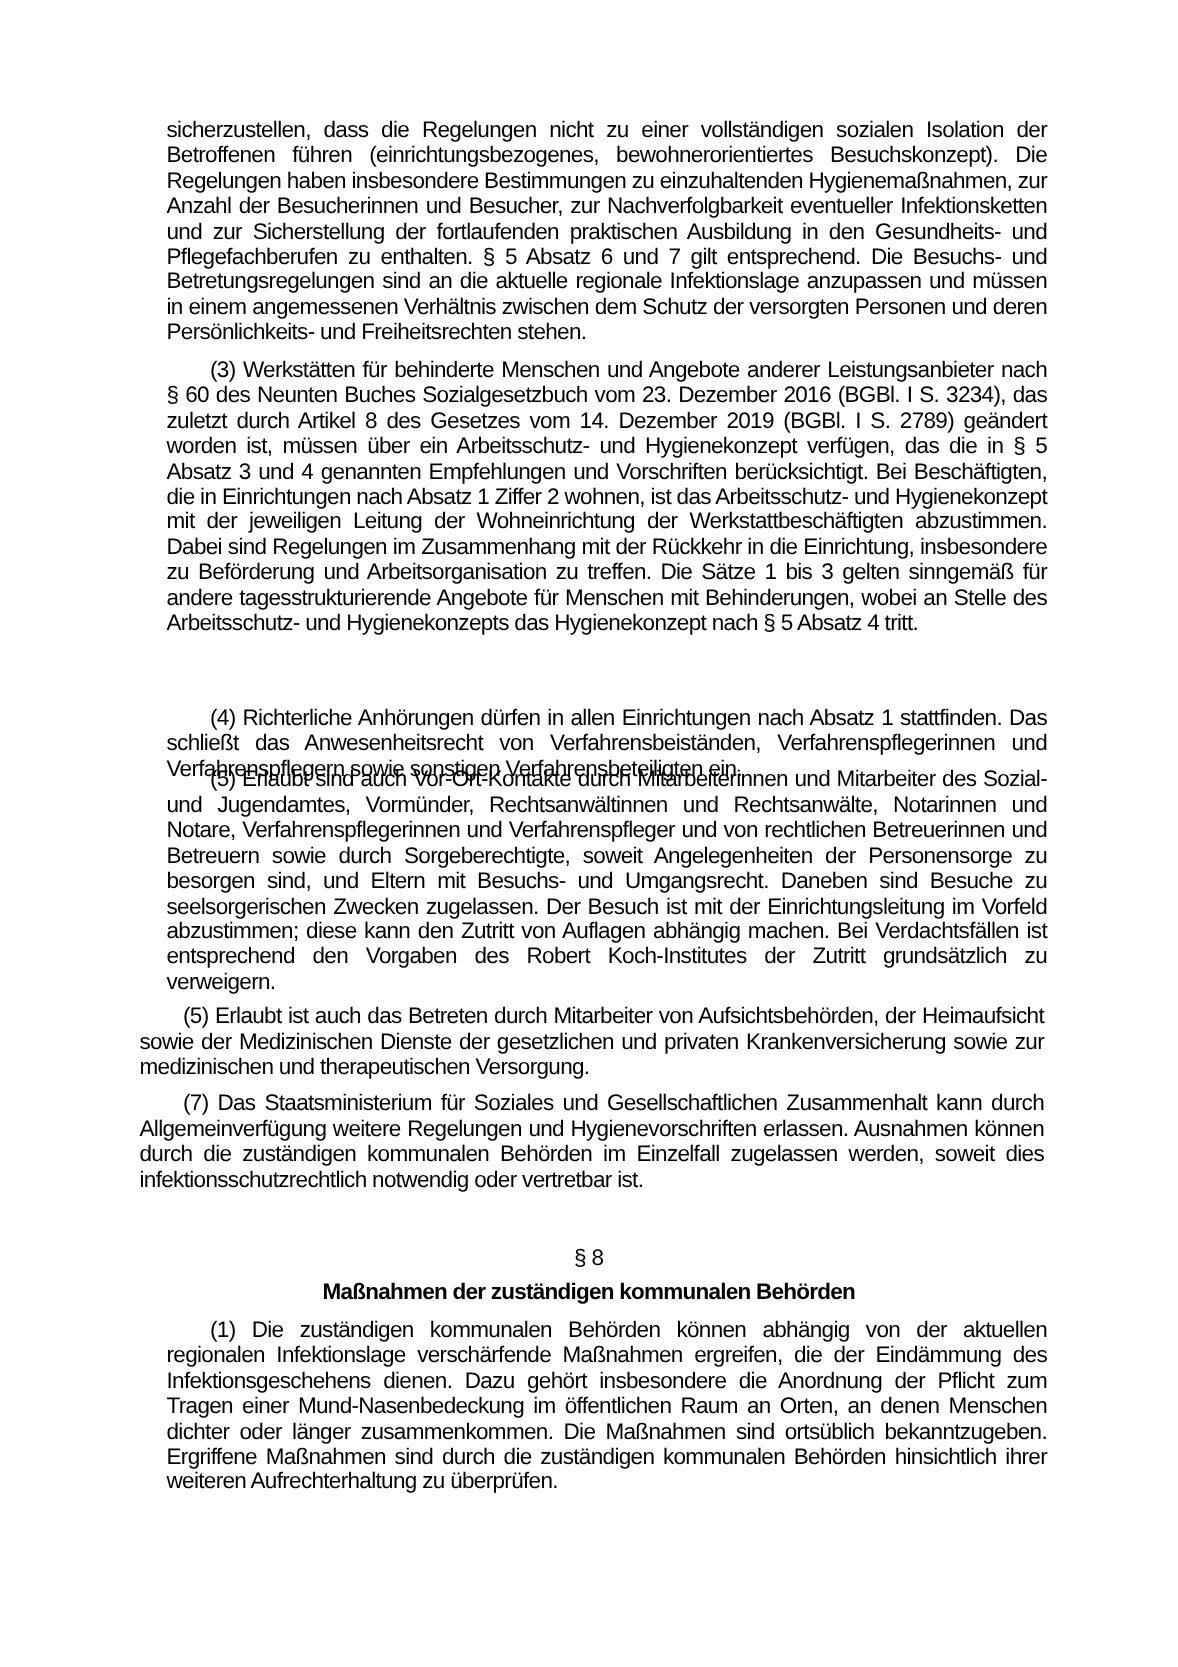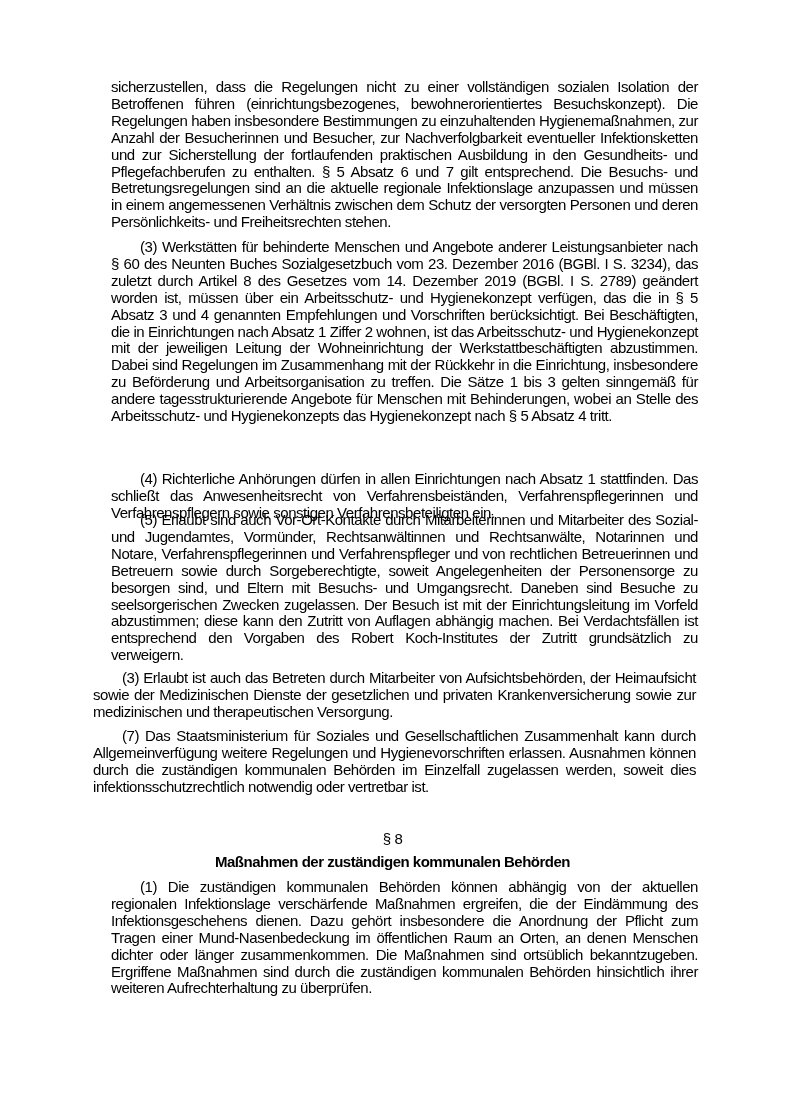--- a/index.html
+++ b/index.html
@@ -19,20 +19,20 @@
   .bold { font-weight:bold; letter-spacing:-0.5px; }
 </style>
 </head>
 <body>
 
 <div class="page">
   <p class="p wide" style="top:79px;">sicherzustellen, dass die Regelungen nicht zu einer vollständigen sozialen Isolation der Betroffenen führen (einrichtungsbezogenes, bewohnerorientiertes Besuchskonzept). Die Regelungen haben insbesondere Bestimmungen zu einzuhaltenden Hygienemaßnahmen, zur Anzahl der Besucherinnen und Besucher, zur Nachverfolgbarkeit eventueller Infektionsketten und zur Sicherstellung der fortlaufenden praktischen Ausbildung in den Gesundheits- und Pflegefachberufen zu enthalten. § 5 Absatz 6 und 7 gilt entsprechend. Die Besuchs- und Betretungsregelungen sind an die aktuelle regionale Infektionslage anzupassen und müssen in einem angemessenen Verhältnis zwischen dem Schutz der versorgten Personen und deren Persönlichkeits- und Freiheitsrechten stehen.</p>
   <p class="p wide indent" style="top:239px;">(3) Werkstätten für behinderte Menschen und Angebote anderer Leistungsanbieter nach § 60 des Neunten Buches Sozialgesetzbuch vom 23. Dezember 2016 (BGBl. I S. 3234), das zuletzt durch Artikel 8 des Gesetzes vom 14. Dezember 2019 (BGBl. I S. 2789) geändert worden ist, müssen über ein Arbeitsschutz- und Hygienekonzept verfügen, das die in § 5 Absatz 3 und 4 genannten Empfehlungen und Vorschriften berücksichtigt. Bei Beschäftigten, die in Einrichtungen nach Absatz 1 Ziffer 2 wohnen, ist das Arbeitsschutz- und Hygienekonzept mit der jeweiligen Leitung der Wohneinrichtung der Werkstattbeschäftigten abzustimmen. Dabei sind Regelungen im Zusammenhang mit der Rückkehr in die Einrichtung, insbesondere zu Beförderung und Arbeitsorganisation zu treffen. Die Sätze 1 bis 3 gelten sinngemäß für andere tagesstrukturierende Angebote für Menschen mit Behinderungen, wobei an Stelle des Arbeitsschutz- und Hygienekonzepts das Hygienekonzept nach § 5 Absatz 4 tritt.</p>
   <p class="p wide indent" style="top:471px;">(4)  Richterliche Anhörungen dürfen in allen Einrichtungen nach Absatz 1 stattfinden. Das schließt das Anwesenheitsrecht von Verfahrensbeiständen, Verfahrenspflegerinnen und Verfahrenspflegern sowie sonstigen Verfahrensbeteiligten ein.</p>
   <p class="p wide indent" style="top:512px;">(5)  Erlaubt sind auch Vor-Ort-Kontakte durch Mitarbeiterinnen und Mitarbeiter des Sozial- und Jugendamtes, Vormünder, Rechtsanwältinnen und Rechtsanwälte, Notarinnen und Notare, Verfahrenspflegerinnen und Verfahrenspfleger und von rechtlichen Betreuerinnen und Betreuern sowie durch Sorgeberechtigte, soweit Angelegenheiten der Personensorge zu besorgen sind, und Eltern mit Besuchs- und Umgangsrecht. Daneben sind Besuche zu seelsorgerischen Zwecken zugelassen. Der Besuch ist mit der Einrichtungsleitung im Vorfeld abzustimmen; diese kann den Zutritt von Auflagen abhängig machen. Bei Verdachtsfällen ist entsprechend den Vorgaben des Robert Koch-Institutes der Zutritt grundsätzlich zu verweigern.</p>
-  <p class="p wide2 indent" style="top:670px;">(3) Erlaubt ist auch das Betreten durch Mitarbeiter von Aufsichtsbehörden, der Heimaufsicht sowie der Medizinischen Dienste der gesetzlichen und privaten Krankenversicherung sowie zur medizinischen und therapeutischen Versorgung.</p>
+  <p class="p wide2 indent" style="top:670px;">(5) Erlaubt ist auch das Betreten durch Mitarbeiter von Aufsichtsbehörden, der Heimaufsicht sowie der Medizinischen Dienste der gesetzlichen und privaten Krankenversicherung sowie zur medizinischen und therapeutischen Versorgung.</p>
   <p class="p wide2 indent" style="top:728px;">(7) Das Staatsministerium für Soziales und Gesellschaftlichen Zusammenhalt kann durch Allgemeinverfügung weitere Regelungen und Hygienevorschriften erlassen. Ausnahmen können durch die zuständigen kommunalen Behörden im Einzelfall zugelassen werden, soweit dies infektionsschutzrechtlich notwendig oder vertretbar ist.</p>
 
   <div class="center" style="top:830px;">§ 8</div>
   <div class="center bold" style="top:853px;">Maßnahmen der zuständigen kommunalen Behörden</div>
 
   <p class="p wide indent" style="top:879px;">(1) Die zuständigen kommunalen Behörden können abhängig von der aktuellen regionalen Infektionslage verschärfende Maßnahmen ergreifen, die der Eindämmung des Infektionsgeschehens dienen. Dazu gehört insbesondere die Anordnung der Pflicht zum Tragen einer Mund-Nasenbedeckung im öffentlichen Raum an Orten, an denen Menschen dichter oder länger zusammenkommen. Die Maßnahmen sind ortsüblich bekanntzugeben. Ergriffene Maßnahmen sind durch die zuständigen kommunalen Behörden hinsichtlich ihrer weiteren Aufrechterhaltung zu überprüfen.</p>
 </div>
 
 </body></html>

